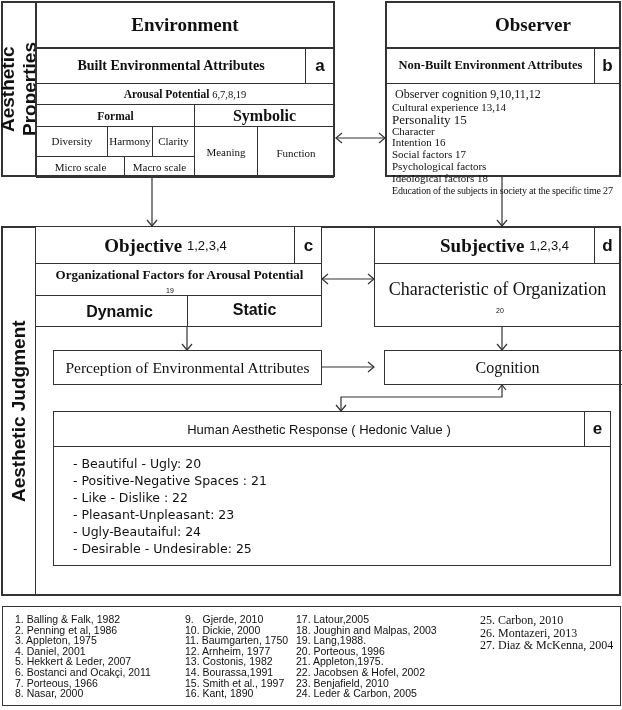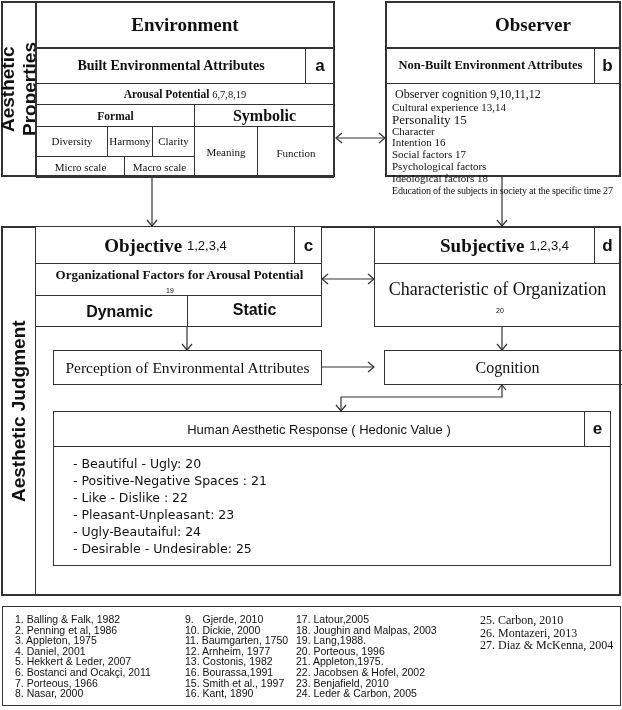--- a/index.html
+++ b/index.html
@@ -168,21 +168,21 @@
   <div>6. Bostanci and Ocakçi, 2011</div>
   <div>7. Porteous, 1966</div>
   <div>8. Nasar, 2000</div>
 </div>
 <div class="abs sans ref-col" style="left:185px;top:614px;width:120px;">
   <div style="white-space:pre;">9.   Gjerde, 2010</div>
   <div>10. Dickie, 2000</div>
   <div>11. Baumgarten, 1750</div>
   <div>12. Arnheim, 1977</div>
   <div>13. Costonis, 1982</div>
-  <div>16. Bourassa,1991</div>
+  <div>14. Bourassa,1991</div>
   <div>15. Smith et al., 1997</div>
   <div>16. Kant, 1890</div>
 </div>
 <div class="abs sans ref-col" style="left:296px;top:614px;width:180px;">
   <div>17. Latour,2005</div>
   <div>18. Joughin and Malpas, 2003</div>
   <div>19. Lang,1988.</div>
   <div>20. Porteous, 1996</div>
   <div>21. Appleton,1975.</div>
   <div>22. Jacobsen &amp; Hofel, 2002</div>

